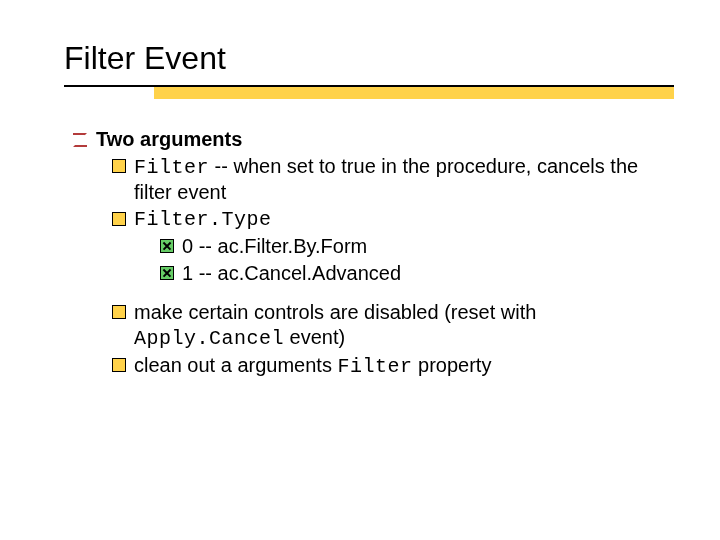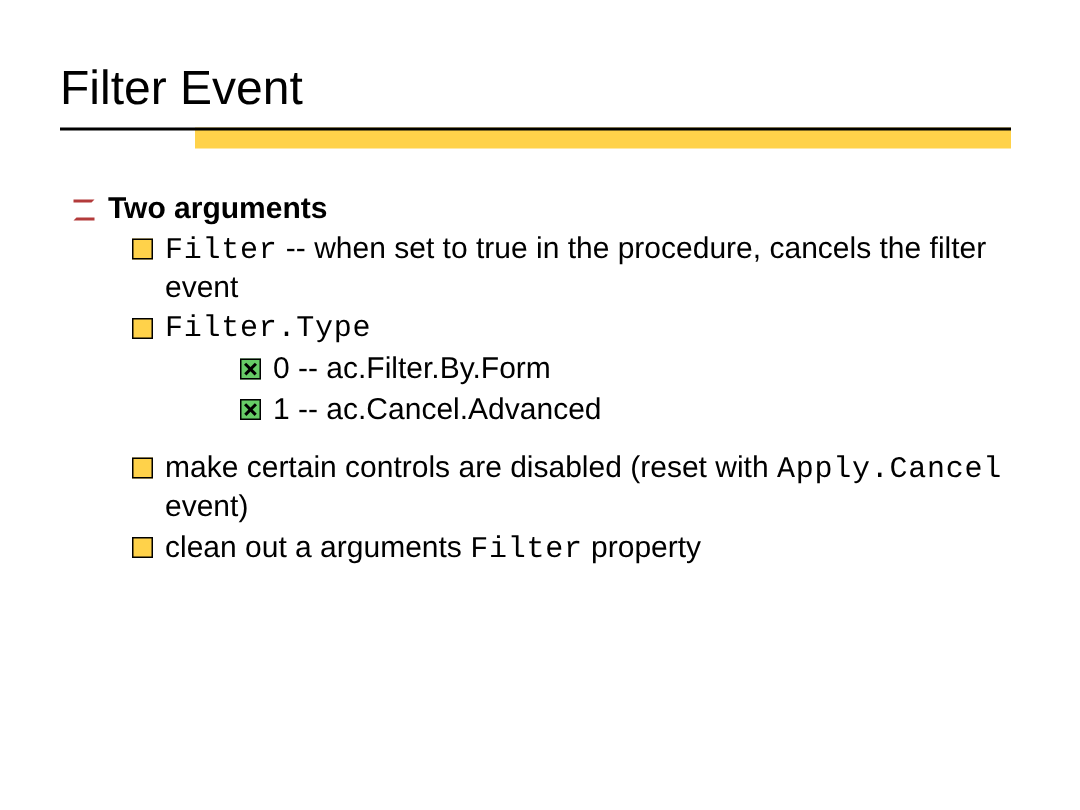--- a/index.html
+++ b/index.html
@@ -9,21 +9,21 @@
     height: 540px;
     background: #ffffff;
     font-family: "Comic Sans MS", "Comic Sans", cursive, sans-serif;
     color: #000;
   }
   .slide {
     position: relative;
     width: 714px;
     height: 540px;
     box-sizing: border-box;
-    padding: 40px 40px 30px 40px;
+    padding: 40px 40px 30px 64px;
   }
   .title {
     font-size: 32px;
     font-weight: normal;
     margin: 0 0 6px 0;
   }
   .rule-wrap {
     position: relative;
     height: 22px;
     margin-bottom: 22px;
@@ -48,21 +48,21 @@
     font-size: 20px;
     line-height: 1.25;
   }
   .l1 {
     margin: 20px 0 2px 8px;
   }
   .l2 {
     margin: 2px 0 2px 48px;
   }
   .l3 {
-    margin: 2px 0 2px 120px;
+    margin: 2px 0 2px 96px;
   }
   .row {
     display: flex;
     align-items: flex-start;
   }
   .bullet {
     display: inline-block;
     flex: 0 0 auto;
     margin-right: 8px;
     line-height: 1;

